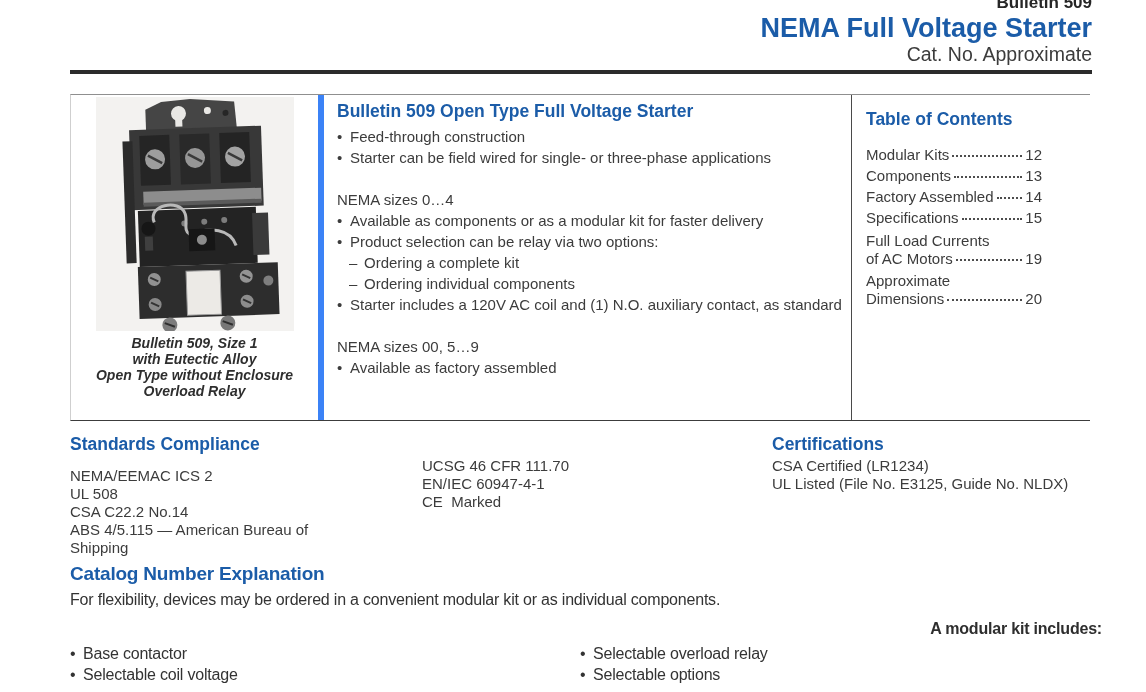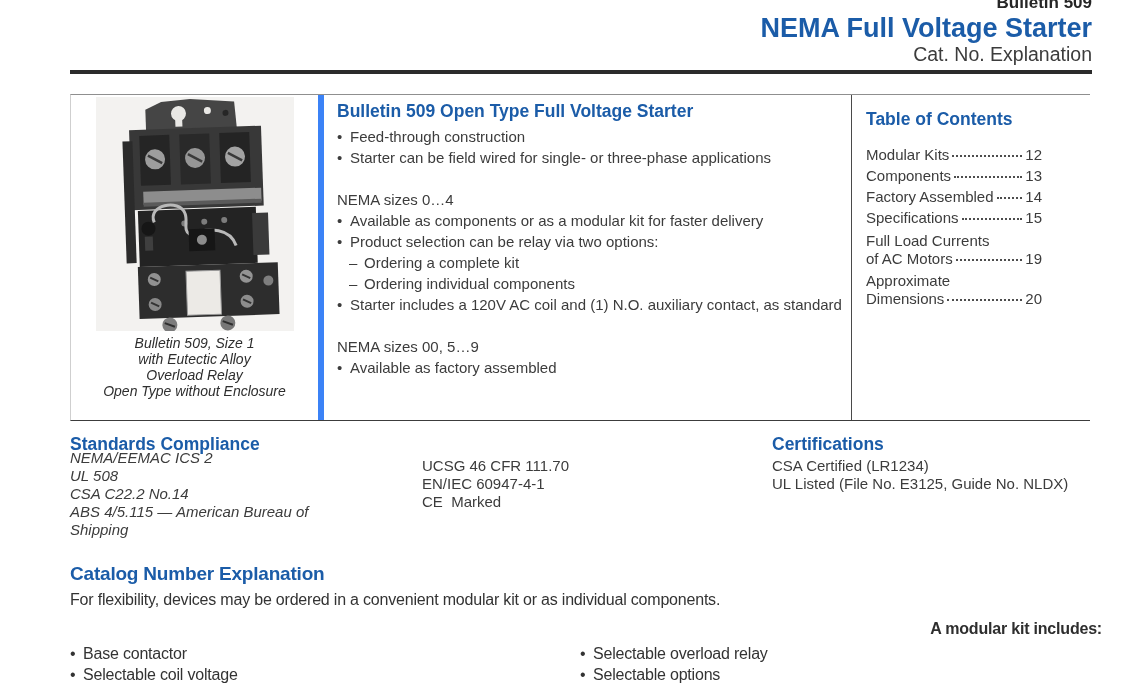--- a/index.html
+++ b/index.html
@@ -17,42 +17,42 @@
   .rule { position:absolute; left:70px; top:70px; width:1022px; height:4px; background:#2b2b2b; }
 
   
   .infobox {
     position:absolute; left:70px; top:94px; width:1020px; height:327px;
     border-top:1px solid #8f8f8f; border-bottom:1px solid #3c3c3c; border-left:1px solid #cfcfcf;
     display:grid; grid-template-columns:247px 534px 1fr;
   }
   .photo-col { padding-top:2px; text-align:center; }
   .photo-col svg { display:block; margin:0 auto; }
-  .caption { margin-top:4px; font-size:14px; font-weight:400; font-style:italic; color:#2e2e2e; line-height:16px; }
+  .caption { margin-top:4px; font-size:14px; font-weight:700; font-style:italic; color:#2e2e2e; line-height:16px; }
   .mid-col { border-left:6px solid #3b82f6; border-right:1px solid #4a4a4a; padding:4px 6px 0 13px; }
   .box-h { font-size:17.5px; font-weight:700; color:#1b5ca8; line-height:24px; margin-bottom:3px; }
   .ln { display:flex; font-size:15px; line-height:21px; color:#3c3c3c; }
   .ln .mk { flex:none; width:13px; }
   .ln.dash { padding-left:12px; }
   .ln.dash .mk { width:15px; }
   .plain { font-size:15px; line-height:21px; color:#3c3c3c; }
   .group { margin-top:21px; }
   .toc-col { padding:12px 16px 0 14px; }
   .toc-list { width:176px; margin-top:13px; }
   .toc-row { display:flex; align-items:baseline; font-size:15px; line-height:21px; color:#3c3c3c; }
   .toc-dots { flex:1; border-bottom:2px dotted #4d4d4d; margin:0 3px; transform:translateY(-3px); }
   .toc-page { flex:none; }
   .toc-multi { margin-top:4px; }
   .toc-pre { font-size:15px; line-height:18px; color:#3c3c3c; }
   .toc-multi .toc-row { line-height:18px; }
 
   
   .standards { position:absolute; left:70px; top:433px; width:1030px; }
   .sec-h { font-size:17.5px; font-weight:700; color:#1b5ca8; line-height:22px; }
-  .sc-c1 { position:absolute; left:0; top:16px; width:300px;font-style:italic; }
+  .sc-c1 { position:absolute; left:0; top:34px; width:300px; }
   .sc-c2 { position:absolute; left:352px; top:24px; width:300px; }
   .cert-h { position:absolute; left:702px; top:0; }
   .cert-l { position:absolute; left:702px; top:24px; width:330px; }
   .sline { font-size:15px; line-height:18px; color:#3c3c3c; }
 
   
   .catalog { position:absolute; left:70px; top:562px; width:1032px; letter-spacing:-0.2px; }
   .cat-h { font-size:19px; font-weight:700; color:#1b5ca8; line-height:23px; margin-bottom:5px; }
   .cat-intro { font-size:16px; color:#333333; line-height:19px; margin-bottom:10px; }
   .kit-h { font-size:16px; font-weight:700; color:#2e2e2e; line-height:19px; margin-bottom:5px;text-align:right; }
@@ -60,21 +60,21 @@
   .kit-grid .ln { font-size:16px; color:#333333; }
 </style>
 </head>
 <body>
 
 <div class="page">
 
   <div class="hdr">
     <div class="hdr-bulletin">Bulletin 509</div>
     <div class="hdr-title">NEMA Full Voltage Starter</div>
-    <div class="hdr-sub">Cat. No. Explanation</div>
+    <div class="hdr-sub">Cat. No. Approximate</div>
   </div>
   <div class="rule"></div>
 
   <div class="infobox">
 
     <div class="photo-col">
       <svg width="206" height="234" viewBox="0 0 206 234" aria-hidden="true">
         <rect x="4" y="0" width="198" height="234" fill="#f3f2f0"></rect>
         <g transform="rotate(-2 103 117)">
           <path d="M57,11 L73,4 L102,2 L146,6 L148,35 L57,39 Z" fill="#454545"></path>
@@ -118,22 +118,22 @@
           <circle cx="174" cy="186" r="5" fill="#7e7e7e"></circle>
           <circle cx="74" cy="227" r="7.5" fill="#7c7c7c"></circle>
             <line x1="69" y1="225" x2="79" y2="229" stroke="#2e2e2e" stroke-width="2"></line>
           <circle cx="132" cy="227" r="7.5" fill="#777777"></circle>
             <line x1="127" y1="225" x2="137" y2="229" stroke="#2e2e2e" stroke-width="2"></line>
         </g>
       </svg>
       <div class="caption">
         <div>Bulletin 509, Size 1</div>
         <div>with Eutectic Alloy</div>
+        <div>Open Type without Enclosure</div>
         <div>Overload Relay</div>
-        <div>Open Type without Enclosure</div>
       </div>
     </div>
 
     <div class="mid-col">
       <div class="box-h">Bulletin 509 Open Type Full Voltage Starter</div>
       <div class="ln">
           <span class="mk">•</span>
           <span>Feed-through construction</span>
         </div>
       <div class="ln">

